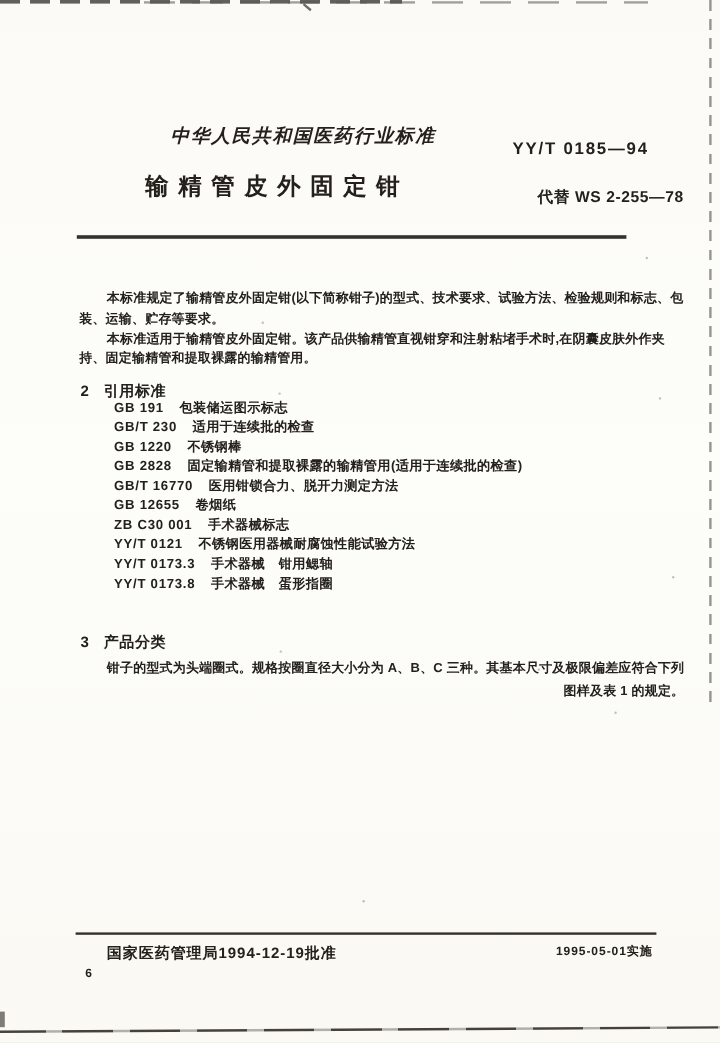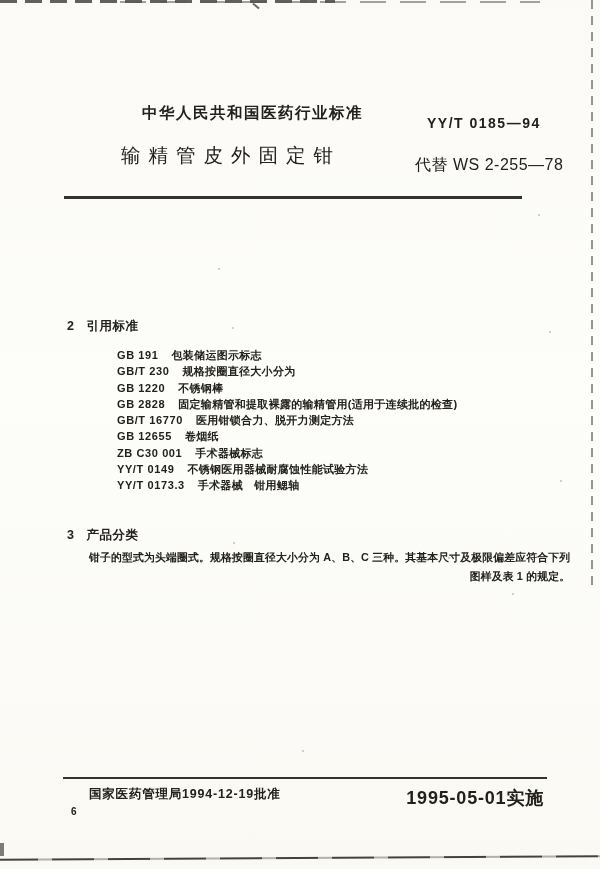--- a/index.html
+++ b/index.html
@@ -14,69 +14,69 @@
     width:600px;height:869px;
     margin:0 auto;
     background:linear-gradient(180deg,#fbfaf7 0%,#fdfdfa 45%,#faf9f4 100%);
     font-family:"Liberation Sans","DejaVu Sans",sans-serif;
     color:var(--ink);
     overflow:hidden;
   }
   
   .org-title{
     position:absolute;left:142px;top:103px;
-    font-size:15.5px;font-weight:700;letter-spacing:1.5px;white-space:nowrap;
+    font-size:15.5px;font-weight:700;letter-spacing:1.5px;white-space:nowrap;font-style:italic;
   }
   .std-no{
     position:absolute;left:427px;top:115px;
     font-size:14px;font-weight:700;letter-spacing:1.5px;white-space:nowrap;
   }
   .doc-title{
     position:absolute;left:121px;top:142px;
-    font-size:19.5px;font-weight:400;letter-spacing:8px;white-space:nowrap;
+    font-size:19.5px;font-weight:700;letter-spacing:8px;white-space:nowrap;
   }
   .supersedes{
-    position:absolute;left:415px;top:155px;
-    font-size:16px;font-weight:400;letter-spacing:.5px;white-space:nowrap;
+    position:absolute;left:448px;top:155px;
+    font-size:13px;font-weight:700;letter-spacing:.5px;white-space:nowrap;
   }
   .header-rule{
     position:absolute;left:64px;top:196px;width:458px;height:2.5px;
     background:var(--rule);
   }
   
   .sec-h{
     position:absolute;left:67px;
     font-size:12.5px;font-weight:700;letter-spacing:.5px;white-space:nowrap;
   }
   .sec-h .num{display:inline-block;margin-right:12px;}
   .paras{position:absolute;left:66px;}
   .line{
     height:16.8px;line-height:16.8px;
     font-size:10.8px;font-weight:600;letter-spacing:.2px;white-space:nowrap;
   }
   .line.indent{padding-left:23px;}
   .sec3 .line{height:19px;line-height:19px;text-align:right;}
-  .ref-list{position:absolute;left:95px;top:347px;margin-left:22px;}
+  .ref-list{position:absolute;left:95px;top:332px;}
   .ref-row{
     height:16.3px;line-height:16.3px;
     font-size:11px;font-weight:600;letter-spacing:.3px;white-space:nowrap;
   }
   .ref-code{display:inline-block;margin-right:13px;letter-spacing:.6px;}
   
   .footer-rule{
     position:absolute;left:63px;top:777px;width:484px;height:2.2px;
     background:var(--rule);
   }
   .approval{
     position:absolute;left:65px;top:786px;
     font-size:12.5px;font-weight:700;letter-spacing:.8px;white-space:nowrap;padding-left:24px;
   }
   .impl{
     position:absolute;right:56px;top:786px;
-    font-size:18px;font-weight:700;letter-spacing:.8px;white-space:nowrap;
+    font-size:10px;font-weight:700;letter-spacing:.8px;white-space:nowrap;
   }
   .page-no{
     position:absolute;left:71px;top:806px;
     font-size:10px;font-weight:600;
   }
   
   .top-edge-a{
     position:absolute;left:0;top:0;width:335px;height:2.6px;
     background:repeating-linear-gradient(90deg,rgba(60,58,54,.8) 0 17px,rgba(60,58,54,0) 17px 25px);
   }
@@ -128,51 +128,60 @@
   <div class="speck" style="left:302px;top:750px"></div>
 
   <header>
     <div class="org-title">中华人民共和国医药行业标准</div>
     <div class="std-no">YY/T 0185—94</div>
     <div class="doc-title">输精管皮外固定钳</div>
     <div class="supersedes">代替 WS 2-255—78</div>
     <div class="header-rule"></div>
   </header>
 
+  <div class="paras" style="top:241px">
+    <div class="line indent">本标准规定了输精管皮外固定钳(以下简称钳子)的型式、技术要求、试验方法、检验规则和标志、包</div>
+    <div class="line">装、运输、贮存等要求。</div>
+    <div class="line indent">本标准适用于输精管皮外固定钳。该产品供输精管直视钳穿和注射粘堵手术时,在阴囊皮肤外作夹</div>
+    <div class="line">持、固定输精管和提取裸露的输精管用。</div>
+  </div>
 
   <div class="sec-h" style="top:318px">
     <span class="num">2</span><span>引用标准</span>
   </div>
   <div class="ref-list">
     <div class="ref-row">
       <span class="ref-code">GB 191</span><span class="ref-title">包装储运图示标志</span>
     </div>
     <div class="ref-row">
-      <span class="ref-code">GB/T 230</span><span class="ref-title">规格按圈直径大小分为</span>
+      <span class="ref-code">GB/T 230</span><span class="ref-title">适用于连续批的检查</span>
     </div>
     <div class="ref-row">
       <span class="ref-code">GB 1220</span><span class="ref-title">不锈钢棒</span>
     </div>
     <div class="ref-row">
       <span class="ref-code">GB 2828</span><span class="ref-title">固定输精管和提取裸露的输精管用(适用于连续批的检查)</span>
     </div>
     <div class="ref-row">
       <span class="ref-code">GB/T 16770</span><span class="ref-title">医用钳锁合力、脱开力测定方法</span>
     </div>
     <div class="ref-row">
       <span class="ref-code">GB 12655</span><span class="ref-title">卷烟纸</span>
     </div>
     <div class="ref-row">
       <span class="ref-code">ZB C30 001</span><span class="ref-title">手术器械标志</span>
     </div>
     <div class="ref-row">
-      <span class="ref-code">YY/T 0149</span><span class="ref-title">不锈钢医用器械耐腐蚀性能试验方法</span>
+      <span class="ref-code">YY/T 0121</span><span class="ref-title">不锈钢医用器械耐腐蚀性能试验方法</span>
     </div>
     <div class="ref-row">
       <span class="ref-code">YY/T 0173.3</span><span class="ref-title">手术器械　钳用鳃轴</span>
+    </div>
+    <div class="ref-row">
+      <span class="ref-code">YY/T 0173.8</span><span class="ref-title">手术器械　蛋形指圈</span>
     </div>
   </div>
 
   <div class="sec-h" style="top:527px">
     <span class="num">3</span><span>产品分类</span>
   </div>
   <div class="paras sec3" style="top:548px">
     <div class="line indent">钳子的型式为头端圈式。规格按圈直径大小分为 A、B、C 三种。其基本尺寸及极限偏差应符合下列</div>
     <div class="line">图样及表 1 的规定。</div>
   </div>

